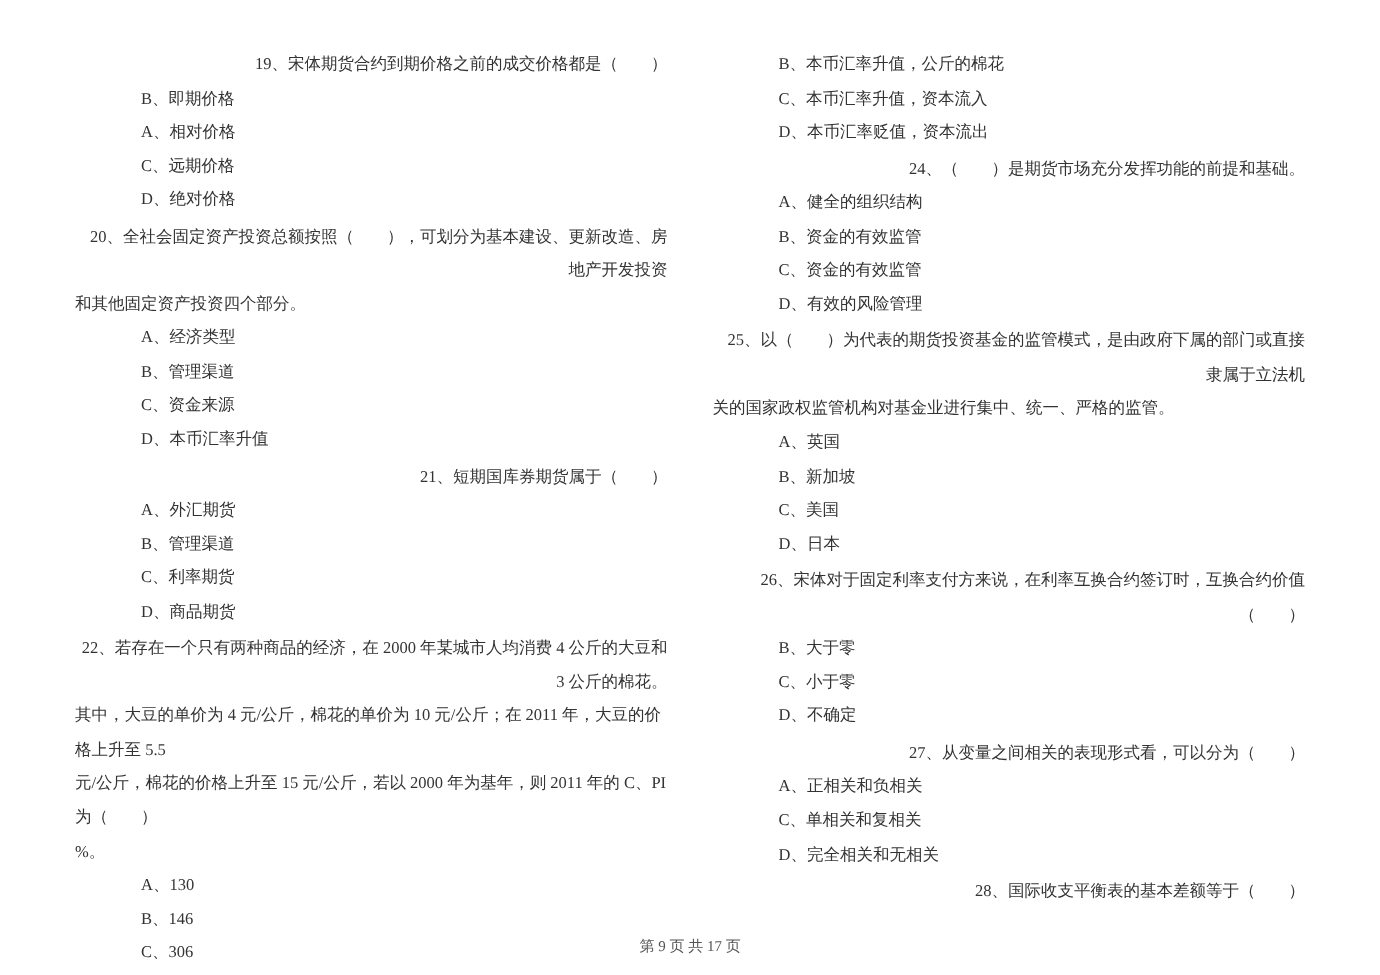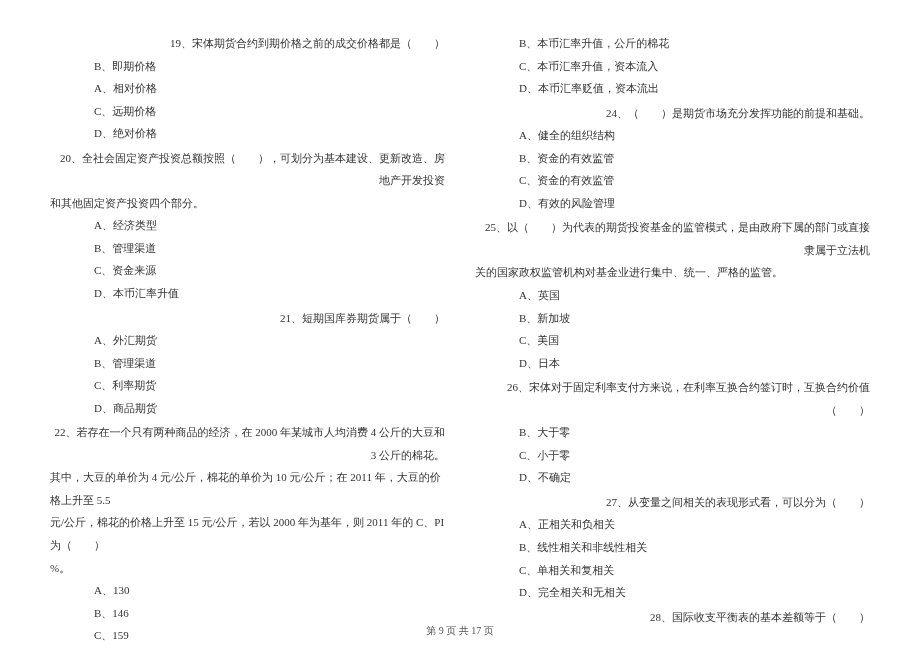--- a/index.html
+++ b/index.html
@@ -74,21 +74,21 @@
       <div class="option">C、利率期货</div>
       <div class="option">D、商品期货</div>
     </div>
     <div class="question">
       <div class="q-text">22、若存在一个只有两种商品的经济，在 2000 年某城市人均消费 4 公斤的大豆和 3 公斤的棉花。</div>
       <div class="continuation">其中，大豆的单价为 4 元/公斤，棉花的单价为 10 元/公斤；在 2011 年，大豆的价格上升至 5.5</div>
       <div class="continuation">元/公斤，棉花的价格上升至 15 元/公斤，若以 2000 年为基年，则 2011 年的 C、PI 为（　　）</div>
       <div class="continuation">%。</div>
       <div class="option">A、130</div>
       <div class="option">B、146</div>
-      <div class="option">C、159</div>
+      <div class="option">C、306</div>
       <div class="option">D、195</div>
     </div>
 
   </div>
 
   <div class="column">
     <div class="question">
       <div class="option">B、本币汇率升值，公斤的棉花</div>
       <div class="option">C、本币汇率升值，资本流入</div>
       <div class="option">D、本币汇率贬值，资本流出</div>
@@ -110,21 +110,20 @@
     </div>
     <div class="question">
       <div class="q-text">26、宋体对于固定利率支付方来说，在利率互换合约签订时，互换合约价值（　　）</div>
       <div class="option">B、大于零</div>
       <div class="option">C、小于零</div>
       <div class="option">D、不确定</div>
     </div>
     <div class="question">
       <div class="q-text">27、从变量之间相关的表现形式看，可以分为（　　）</div>
       <div class="option">A、正相关和负相关</div>
-      <div class="option">B、线性相关和非线性相关</div>
       <div class="option">C、单相关和复相关</div>
       <div class="option">D、完全相关和无相关</div>
     </div>
     <div class="question">
       <div class="q-text">28、国际收支平衡表的基本差额等于（　　）</div>
 
     </div>
   </div>
 </div>
 

